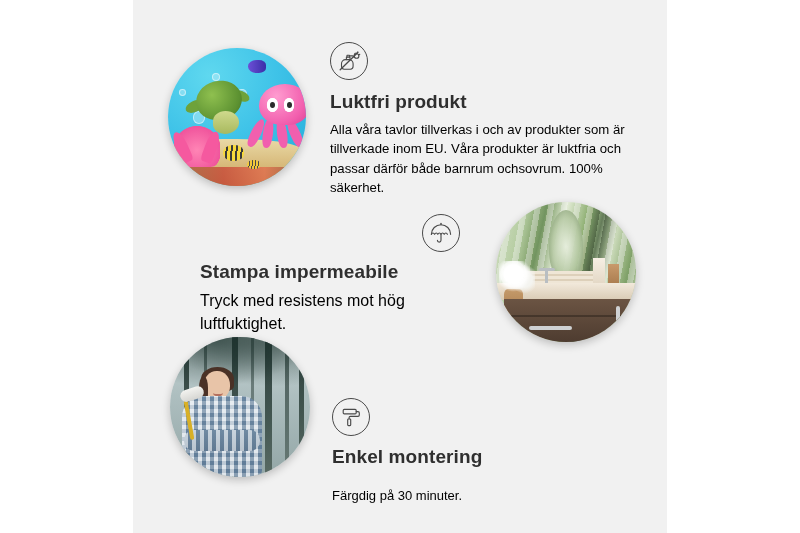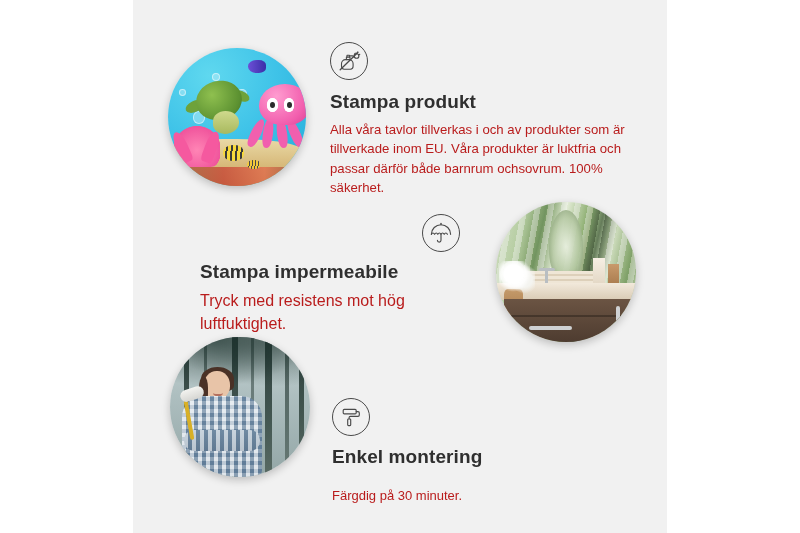--- a/index.html
+++ b/index.html
@@ -303,21 +303,21 @@
     margin: 0;
     font-size: 19px;
     font-weight: 700;
     color: #2f2f2f;
     letter-spacing: .1px;
   }
   .feature p {
     margin: 0;
     font-size: 13.2px;
     line-height: 1.46;
-    color: #b91c1c;
+    color: #000000;
   }
 
   
   #feature-odourless {
     left: 330px; top: 42px; width: 300px;
   }
   #feature-odourless .icon-circle { margin-bottom: 11px; }
   #feature-odourless h3 { margin-bottom: 7px; }
 
   
@@ -429,21 +429,21 @@
           <path d="M8.2 21.2h6.2c1.5 0 2.7-1.3 2.7-2.9v-2.5c0-2.3-1.8-4.2-4-4.2h-3.6c-2.2 0-4 1.9-4 4.2v2.5c0 1.6 1.2 2.9 2.7 2.9z"></path>
           <path d="M10.4 11.6V9.1h3.6v2.5"></path>
           <path d="M11.0 9.1V7.2h2.4v1.9"></path>
           <path d="M13.4 7.9h3.1c0.9 0 1.6 0.7 1.6 1.6"></path>
           <circle cx="20.6" cy="8.0" r="2.3"></circle>
           <path d="M18.3 6.3l1.0-1.1M20.9 5.4l0.5-1.3M22.6 6.9l1.2-0.6"></path>
         </g>
         <line x1="4.2" y1="21.8" x2="22.0" y2="4.2" stroke="#4a4a4a" stroke-width="1.3" stroke-linecap="round"></line>
       </svg>
     </div>
-    <h3>Stampa produkt</h3>
+    <h3>Luktfri produkt</h3>
     <p>Alla våra tavlor tillverkas i och av produkter som är tillverkade inom EU. Våra produkter är luktfria och passar därför både barnrum ochsovrum. 100% säkerhet.</p>
   </div>
 
   <div class="feature" id="feature-waterproof">
     <div class="icon-row">
       <div class="icon-circle">
         <svg width="26" height="26" viewBox="0 0 26 26" aria-hidden="true">
           <g fill="none" stroke="#4a4a4a" stroke-width="1.15" stroke-linecap="round" stroke-linejoin="round">
             <path d="M3.4 14.3c0-5.3 4.3-9.6 9.6-9.6s9.6 4.3 9.6 9.6"></path>
             <path d="M3.4 14.3c0.8-1.7 2.2-1.7 3.2 0 0.9-1.8 2.3-1.8 3.2 0 0.9-1.8 2.3-1.8 3.2 0 0.9-1.8 2.3-1.8 3.2 0 1-1.7 2.4-1.7 3.2 0"></path>

